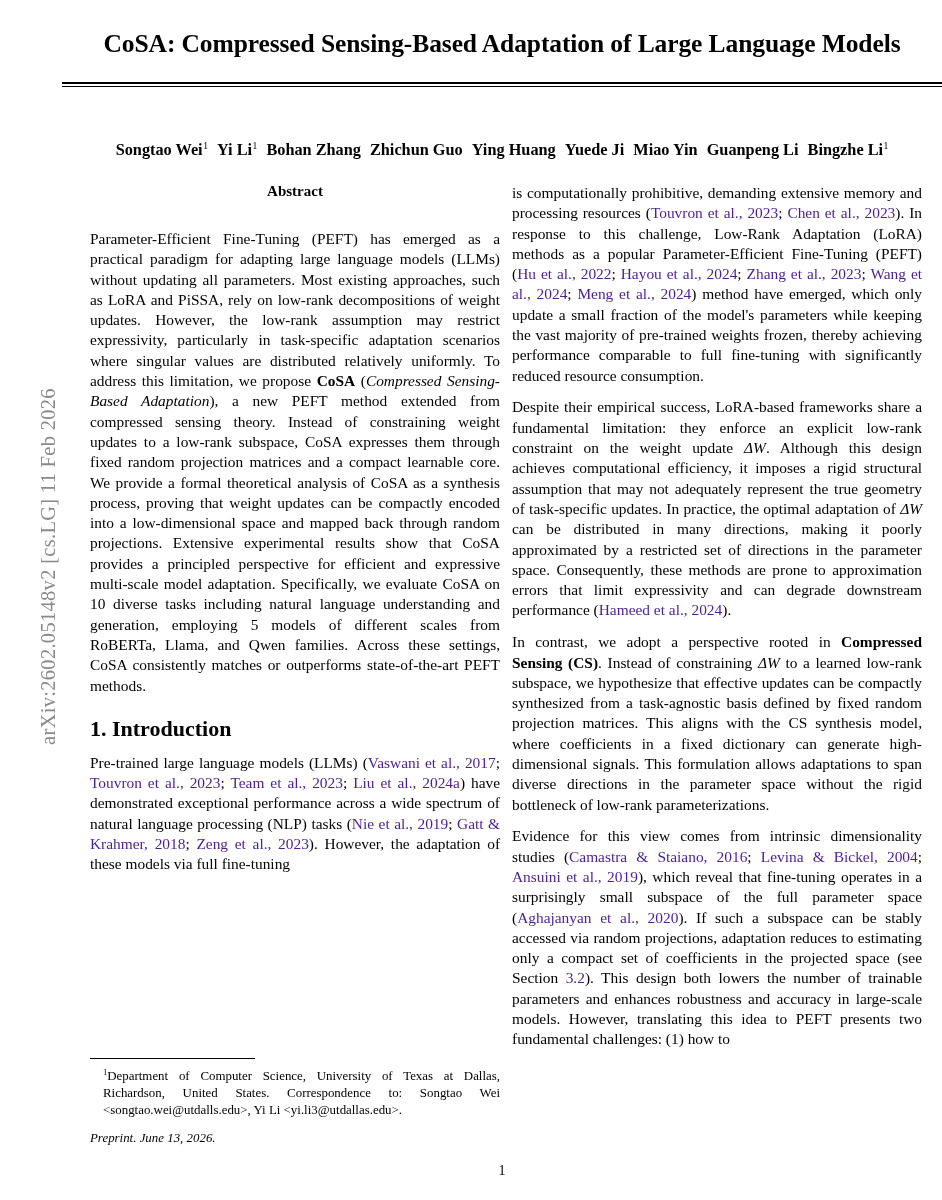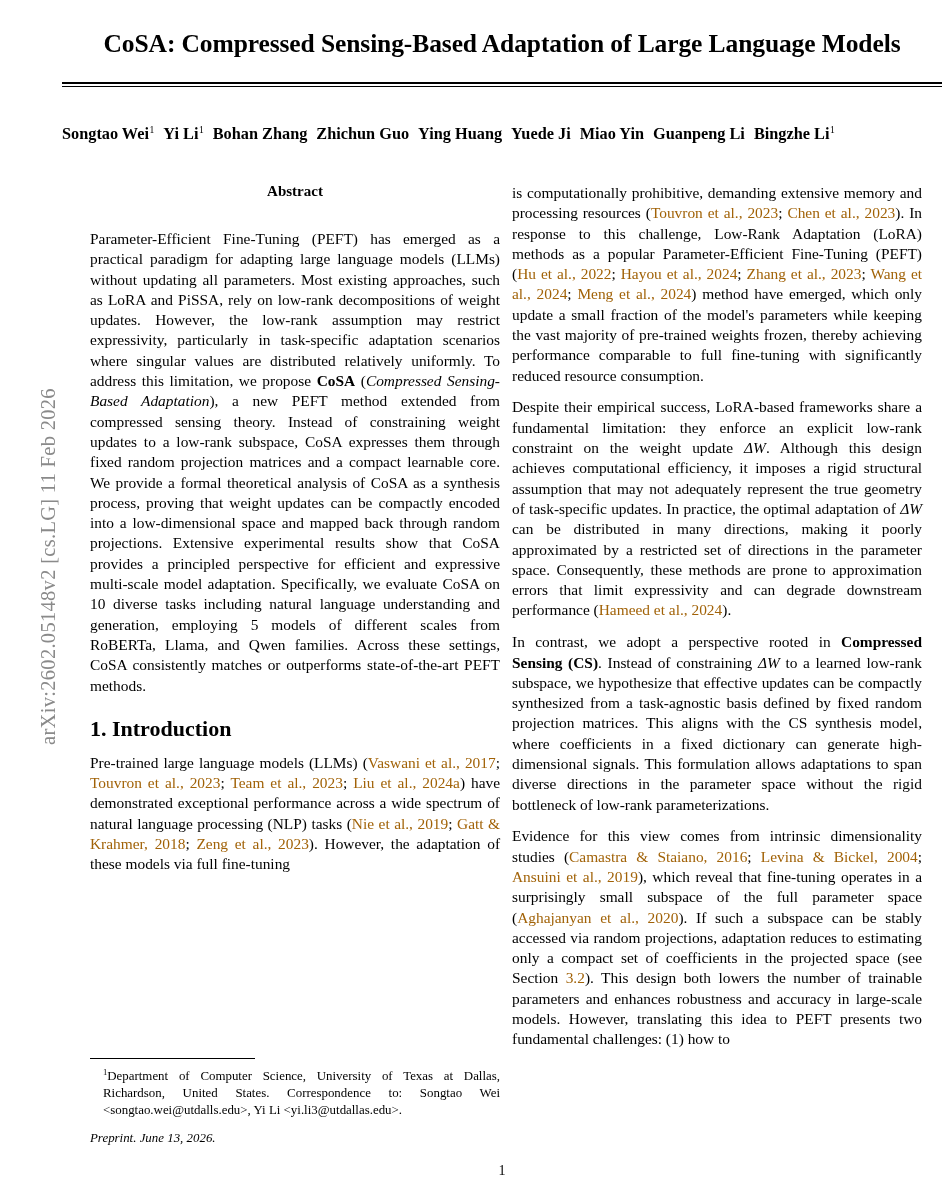--- a/index.html
+++ b/index.html
@@ -52,24 +52,24 @@
   }
   .title-rule {
     margin-top: 22px;
     border-top: 2.2px solid #000;
     border-bottom: 1.1px solid #000;
     height: 2.6px;
   }
 
   
   .authors {
-    text-align: left;
+    text-align: center;
     font-size: 16.3px;
     font-weight: bold;
-    margin-top: 36px;
+    margin-top: 52px;
     line-height: 1.3;
   }
   .authors sup {
     font-size: 9.6px;
     font-weight: normal;
     vertical-align: super;
     margin-left: 0.5px;
   }
   .author-sep { display: inline-block; width: 9px; }
 
@@ -109,21 +109,21 @@
     line-height: 1.318;
     margin-top: 29px;
   }
 
   .section-head {
     font-size: 22px;
     font-weight: bold;
     margin: 20px 0 11px 0;
   }
 
-  .cite { color: #a16207; }
+  .cite { color: #4c1d95; }
   .bold { font-weight: bold; }
   .ital { font-style: italic; }
   .math { font-style: italic; font-family: "Liberation Serif", serif; }
 
   
   .footnote {
     position: absolute;
     left: 28px;
     top: 1058px;
     width: 410px;

